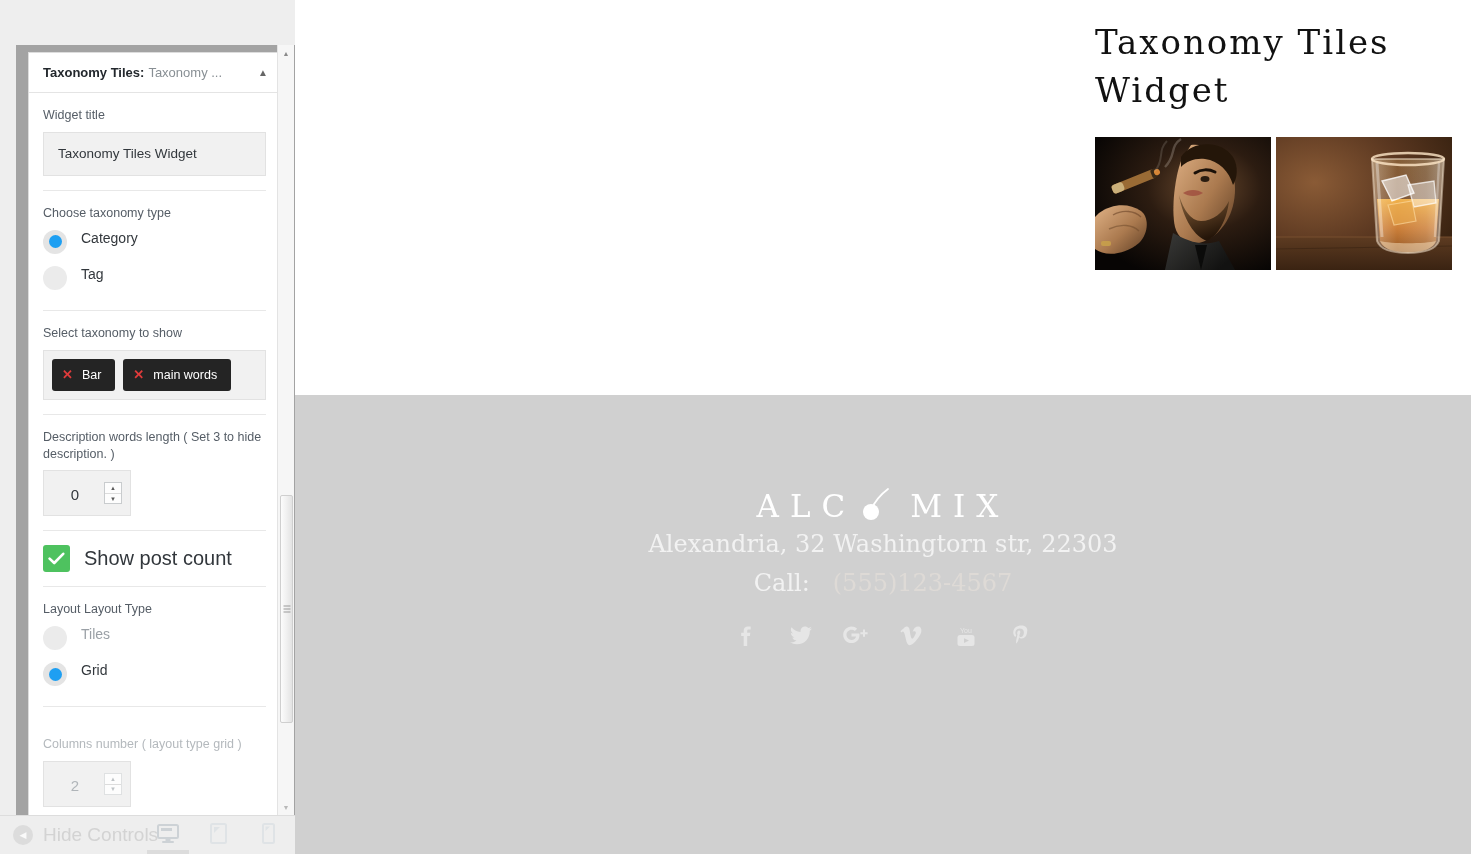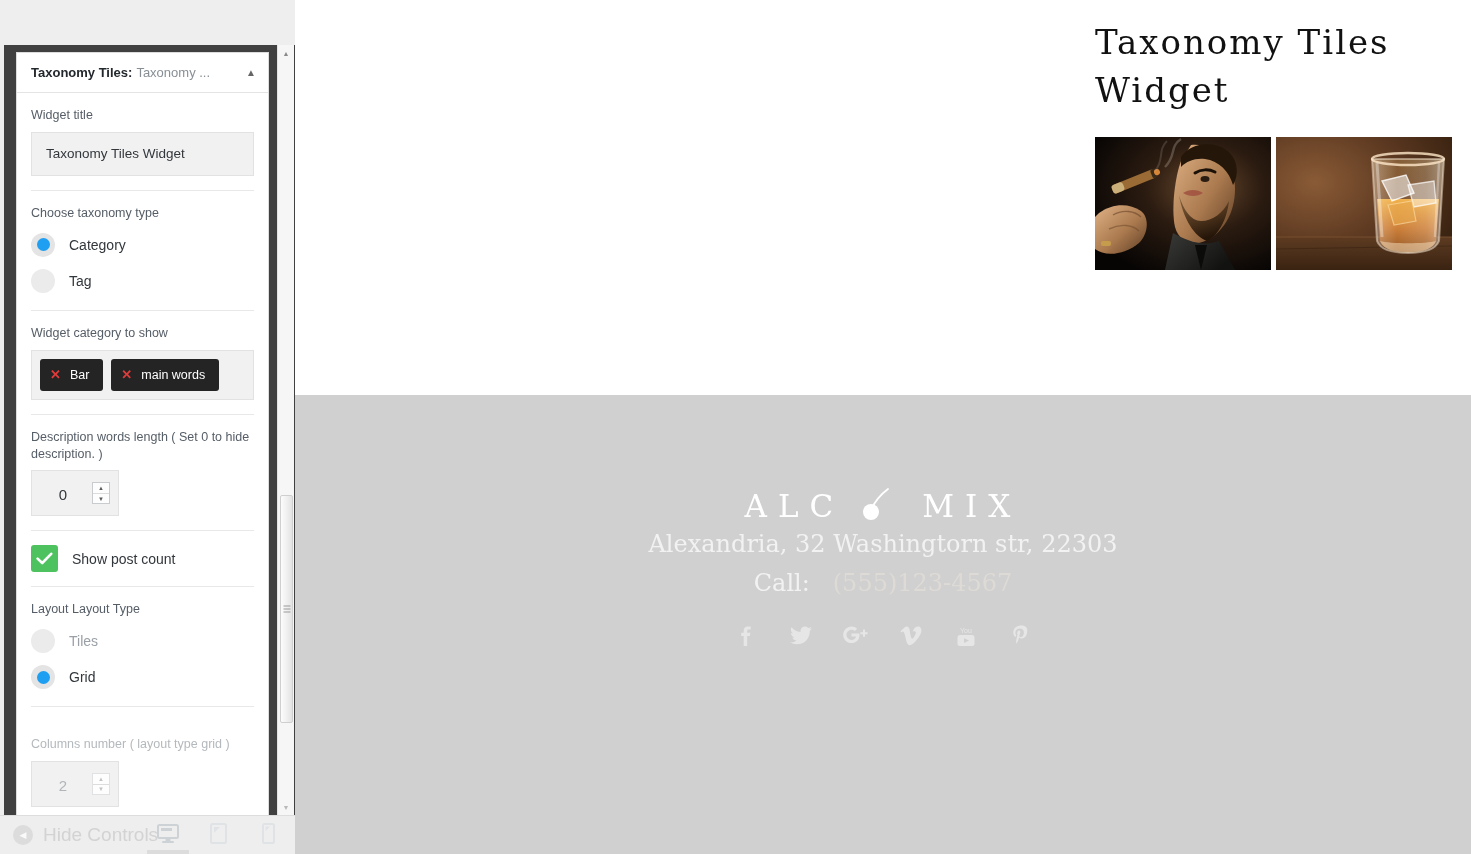--- a/index.html
+++ b/index.html
@@ -65,26 +65,25 @@
     font-family: "Liberation Sans", sans-serif;
     line-height: 28px;
     cursor: pointer;
     box-shadow: 0 1px 0 rgba(0,0,0,0.12);
     white-space: nowrap;
   }
 
   
   .cust-body {
     position: absolute;
-    left: 4px; top: 45px;
+    left: 16px; top: 45px;
     width: 295px;
     height: 770px;
-    background: #404040;
+    background: #a3a3a3;
     overflow: hidden;
-    padding-left: 36px;
   }
 
   .widget-panel {
     position: absolute;
     left: 12px;
     top: 7px;
     width: 253px;
     background: #fff;
     border: 1px solid #dddddd;
     box-sizing: border-box;
@@ -152,21 +151,20 @@
     padding: 0 14px;
     font-size: 13.5px;
     color: #32373c;
     font-family: "Liberation Sans", sans-serif;
     outline: none;
   }
 
   
   .radio-row {
     display: flex;
-    align-items: center;
     margin: 6px 0 0 0;
     height: 30px;
     cursor: pointer;
   }
   .radio-dot {
     width: 24px; height: 24px;
     border-radius: 50%;
     background: #ebebeb;
     display: inline-flex;
     align-items: center;
@@ -281,21 +279,21 @@
     width: 27px; height: 27px;
     background: #4ec25f;
     border-radius: 3px;
     display: inline-flex;
     align-items: center;
     justify-content: center;
     flex: 0 0 auto;
   }
   .check-label {
     margin-left: 14px;
-    font-size: 14px;
+    font-size: 20px;
     color: #32373c;
   }
 
   
   .inner-scroll {
     position: absolute;
     right: 0;
     top: 0;
     width: 13px;
     height: 770px;
@@ -478,21 +476,21 @@
     height: 459px;
     background: #d0d0d0;
     text-align: center;
     box-sizing: border-box;
   }
   .footer-logo {
     margin-top: 92px;
     display: flex;
     align-items: center;
     justify-content: center;
-    gap: 16px;
+    gap: 4px;
   }
   .logo-text {
     font-family: "DejaVu Serif", serif;
     font-size: 31px;
     letter-spacing: 11px;
     color: #ffffff;
     font-weight: normal;
     line-height: 1;
   }
   .footer-info {
@@ -564,35 +562,35 @@
 
             <div class="radio-row">
               <span class="radio-dot">
                   <i class="inner"></i>
                 </span>
               <span class="radio-label">Tag</span>
             </div>
           </div>
 
           <div class="field">
-            <div class="field-label">Widget category to show</div>
+            <div class="field-label">Select taxonomy to show</div>
             <div class="tags-box">
               <span class="tag-pill">
                 <span class="tag-x">✕</span>
                 <span class="tag-text">Bar</span>
               </span>
               <span class="tag-pill">
                 <span class="tag-x">✕</span>
                 <span class="tag-text">main words</span>
               </span>
             </div>
           </div>
 
           <div class="field">
-            <div class="field-label">Description words length ( Set 0 to hide description. )</div>
+            <div class="field-label">Description words length ( Set 3 to hide description. )</div>
             <div class="num-wrap">
               <input type="text" value="0" style="">
               <span class="spinner">
                 <span class="sp top">▲</span>
                 <span class="sp">▼</span>
               </span>
             </div>
           </div>
 
           <div class="field">

